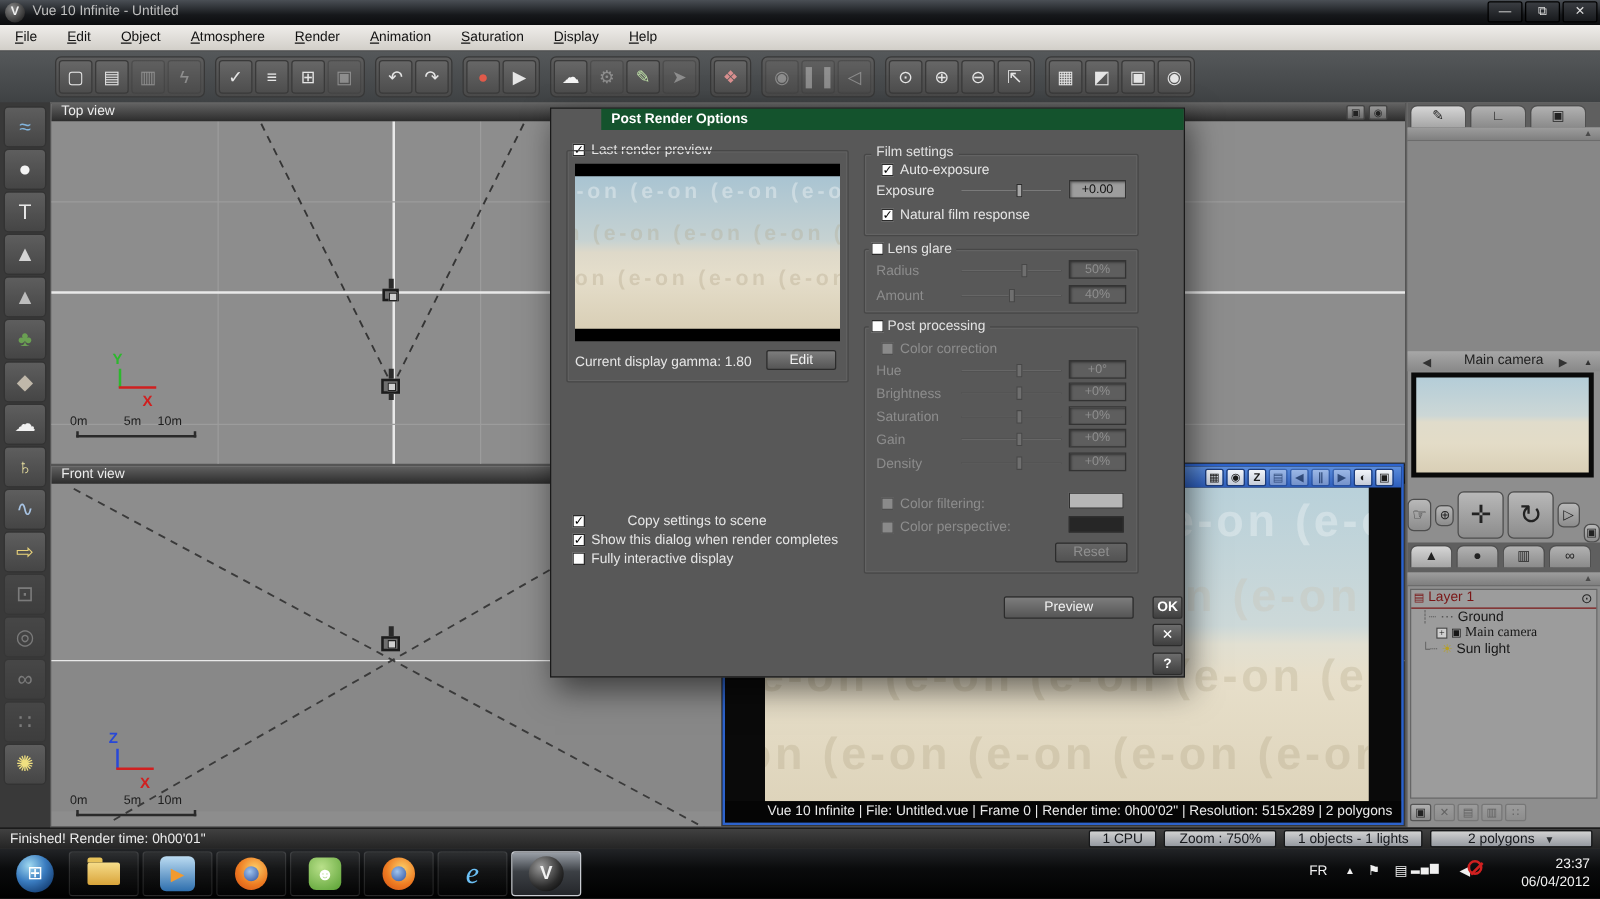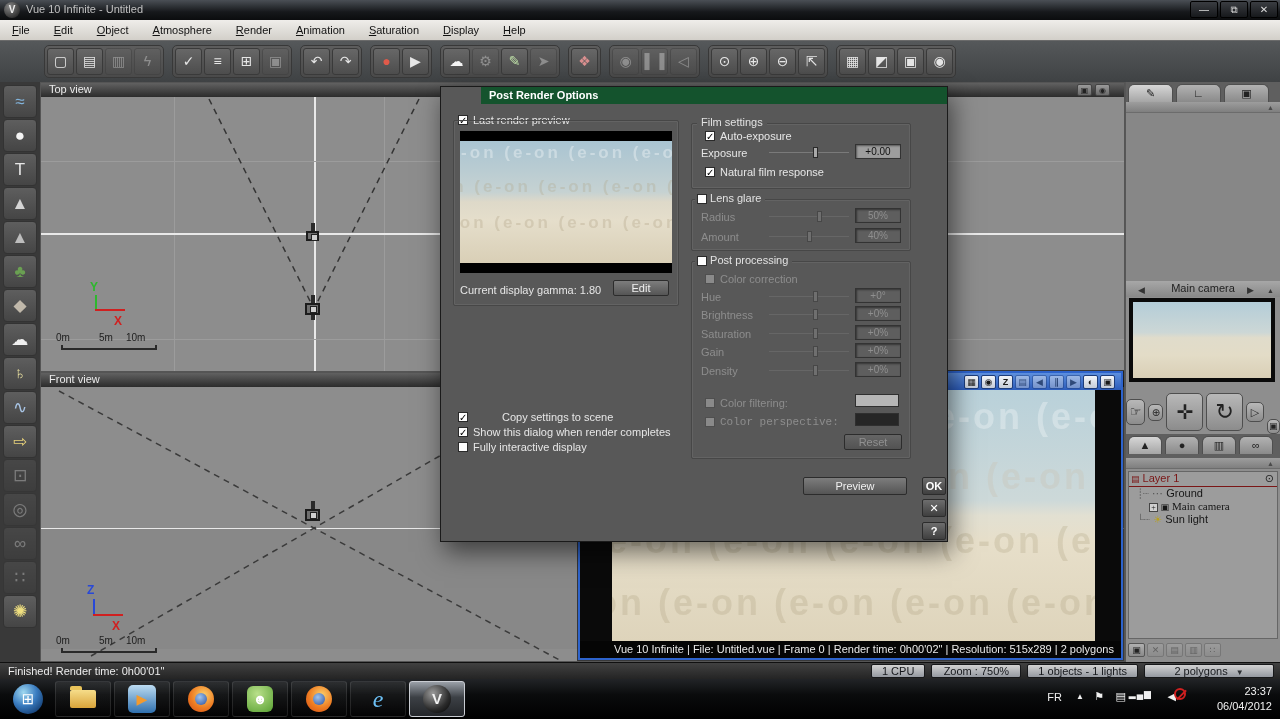--- a/index.html
+++ b/index.html
@@ -524,21 +524,21 @@
     <div class="slider dim" style="left:328px; top:277px;">
         <div class="track"></div>
         <div class="thumb" style="left:44px;"></div>
       </div>
     <div class="val dim" style="left:414px; top:275px;">+0%</div>
 
     <span class="cb dim" style="left:264px; top:311px;"></span>
     <span class="lbl dim" style="left:279px; top:310px;">Color filtering:</span>
     <div class="swatch" style="left:414px; top:307px; background:#b6b6b6;"></div>
     <span class="cb dim" style="left:264px; top:330px;"></span>
-    <span class="lbl dim" style="left:279px; top:329px;font-family:Liberation Mono, monospace;">Color perspective:</span>
+    <span class="lbl dim" style="left:279px; top:329px;">Color perspective:</span>
     <div class="swatch" style="left:414px; top:326px; background:#262626;"></div>
     <div class="btn dim" style="left:403px; top:347px; width:58px; height:16px; line-height:15px;">Reset</div>
 
     <div class="btn" style="left:362px; top:390px; width:104px; height:18px; line-height:17px;">Preview</div>
     <div class="btn sq-btn" style="left:481px; top:390px; width:24px; height:18px; line-height:17px;">OK</div>
     <div class="btn sq-btn" style="left:481px; top:412px; width:24px; height:18px; line-height:17px;">✕</div>
     <div class="btn sq-btn" style="left:481px; top:435px; width:24px; height:18px; line-height:17px;">?</div>
   </div>
 
   <div class="statusbar">

